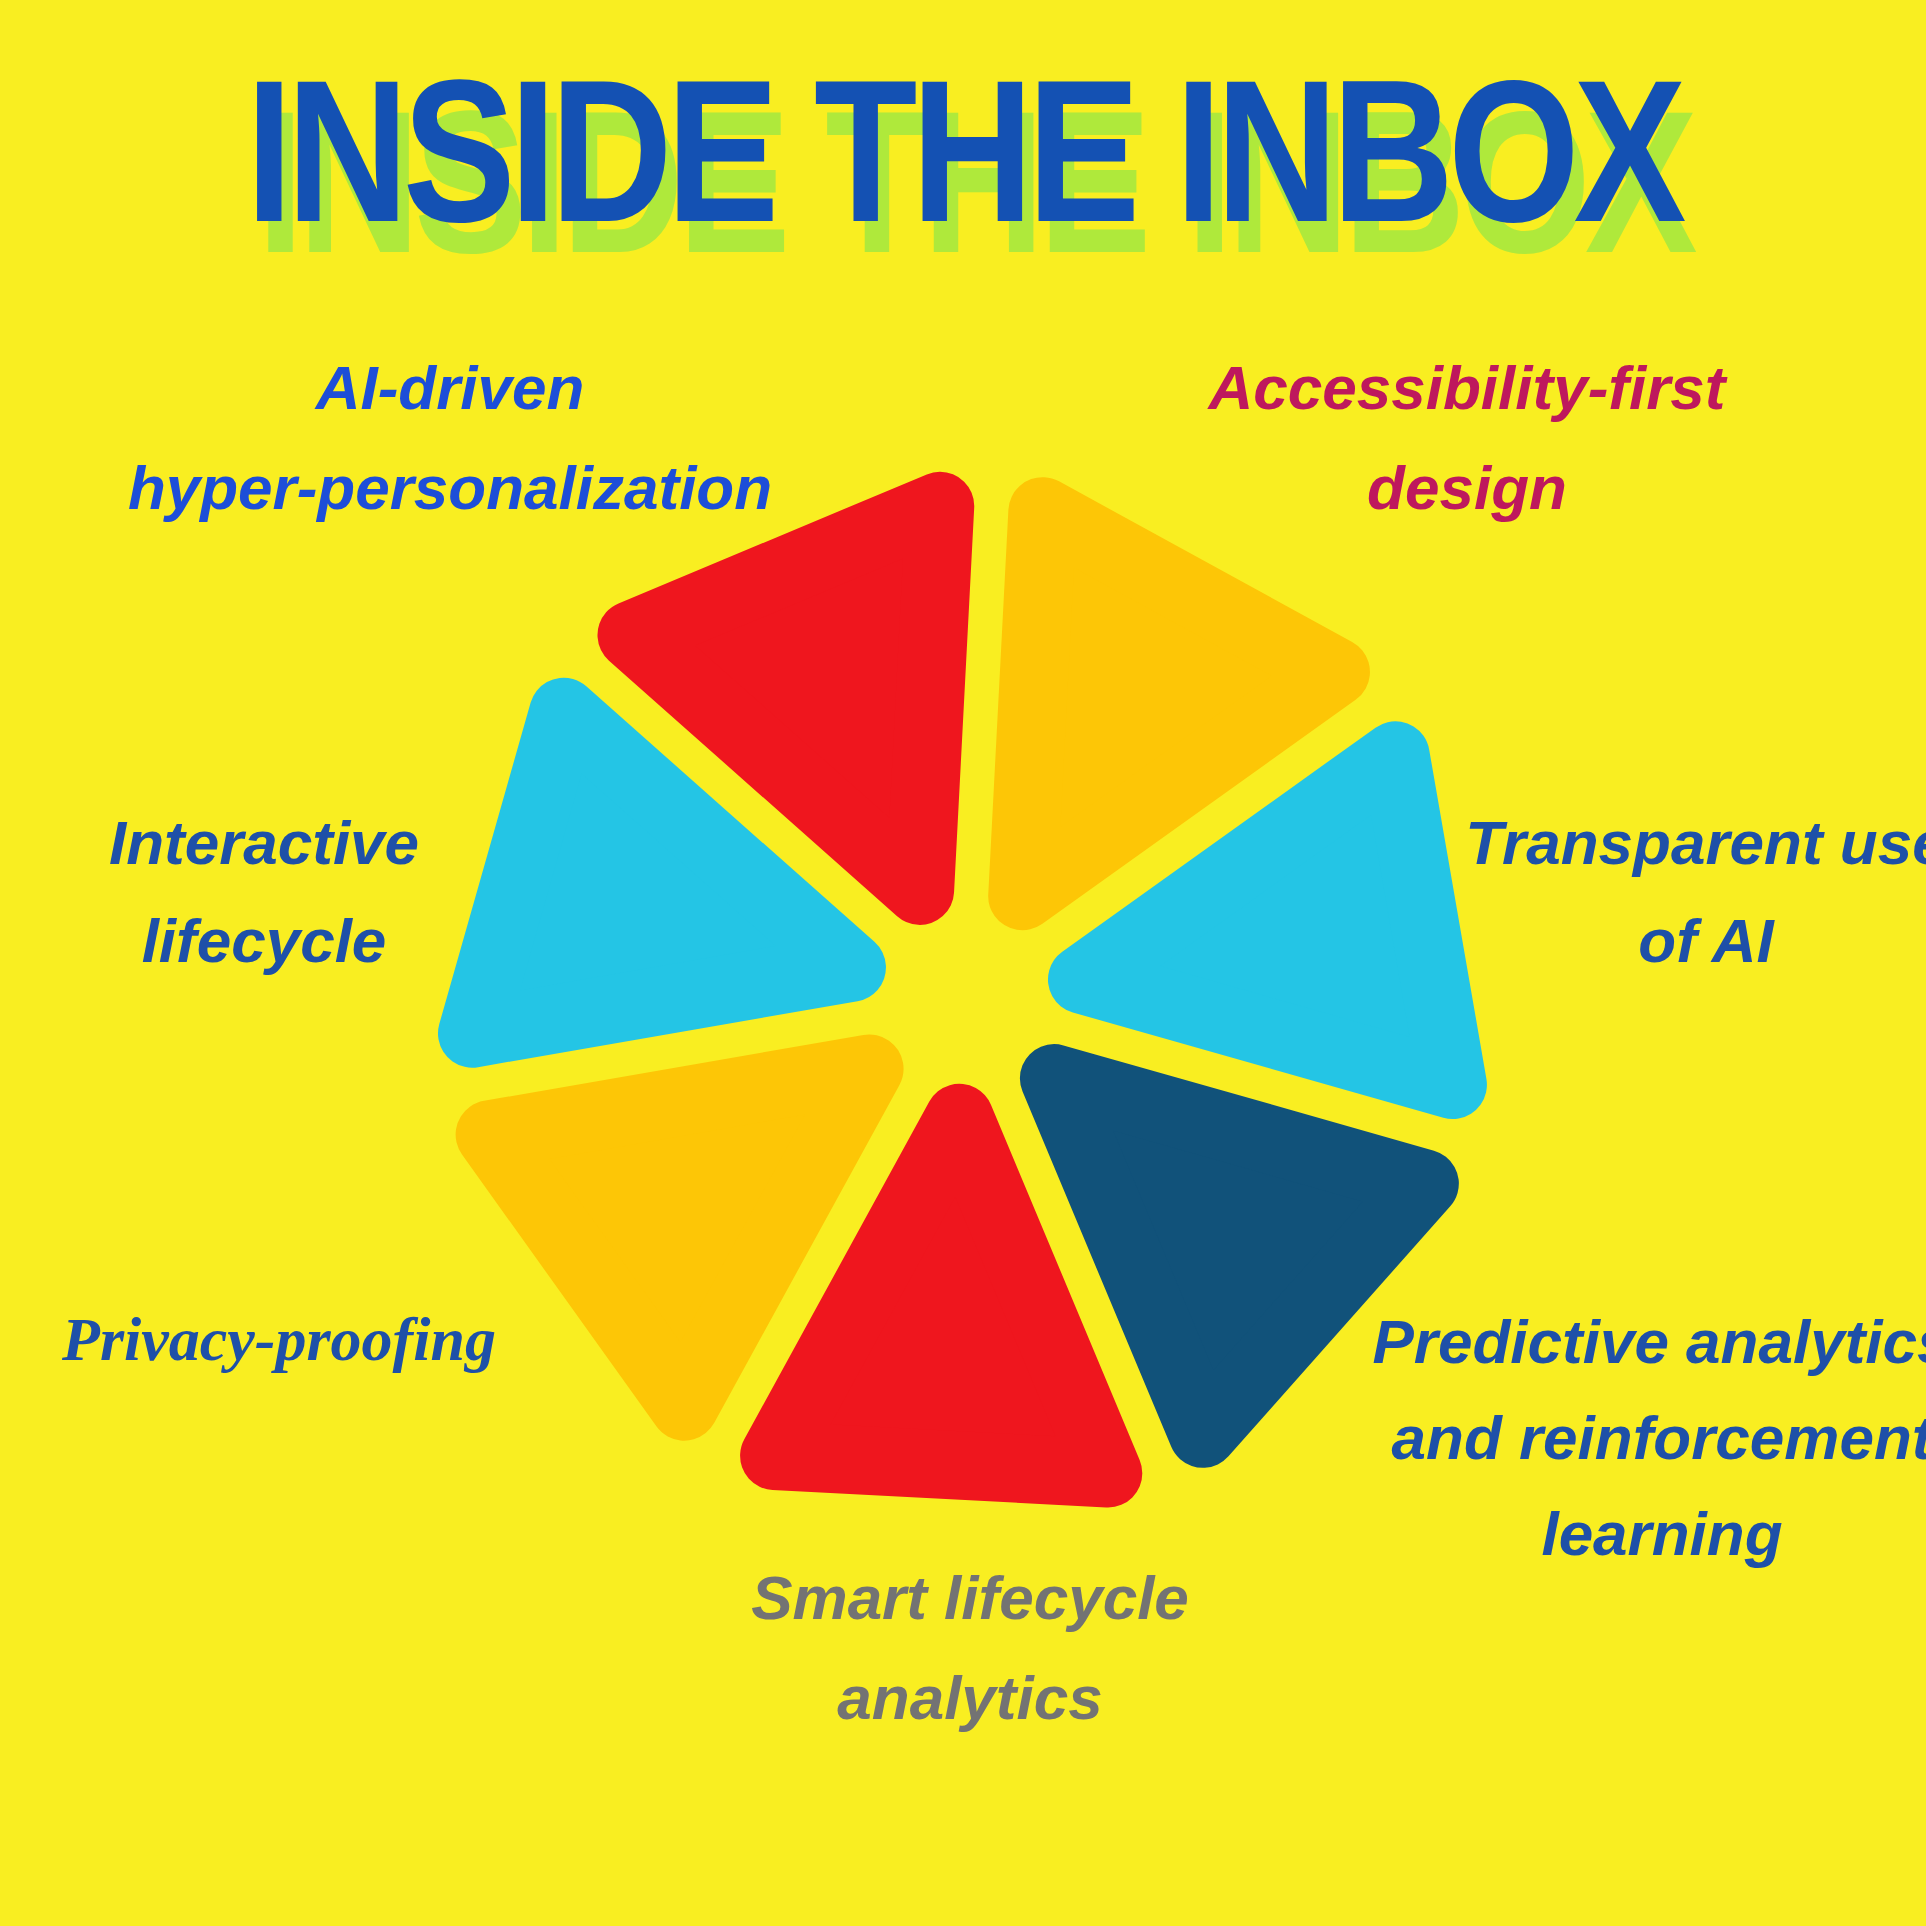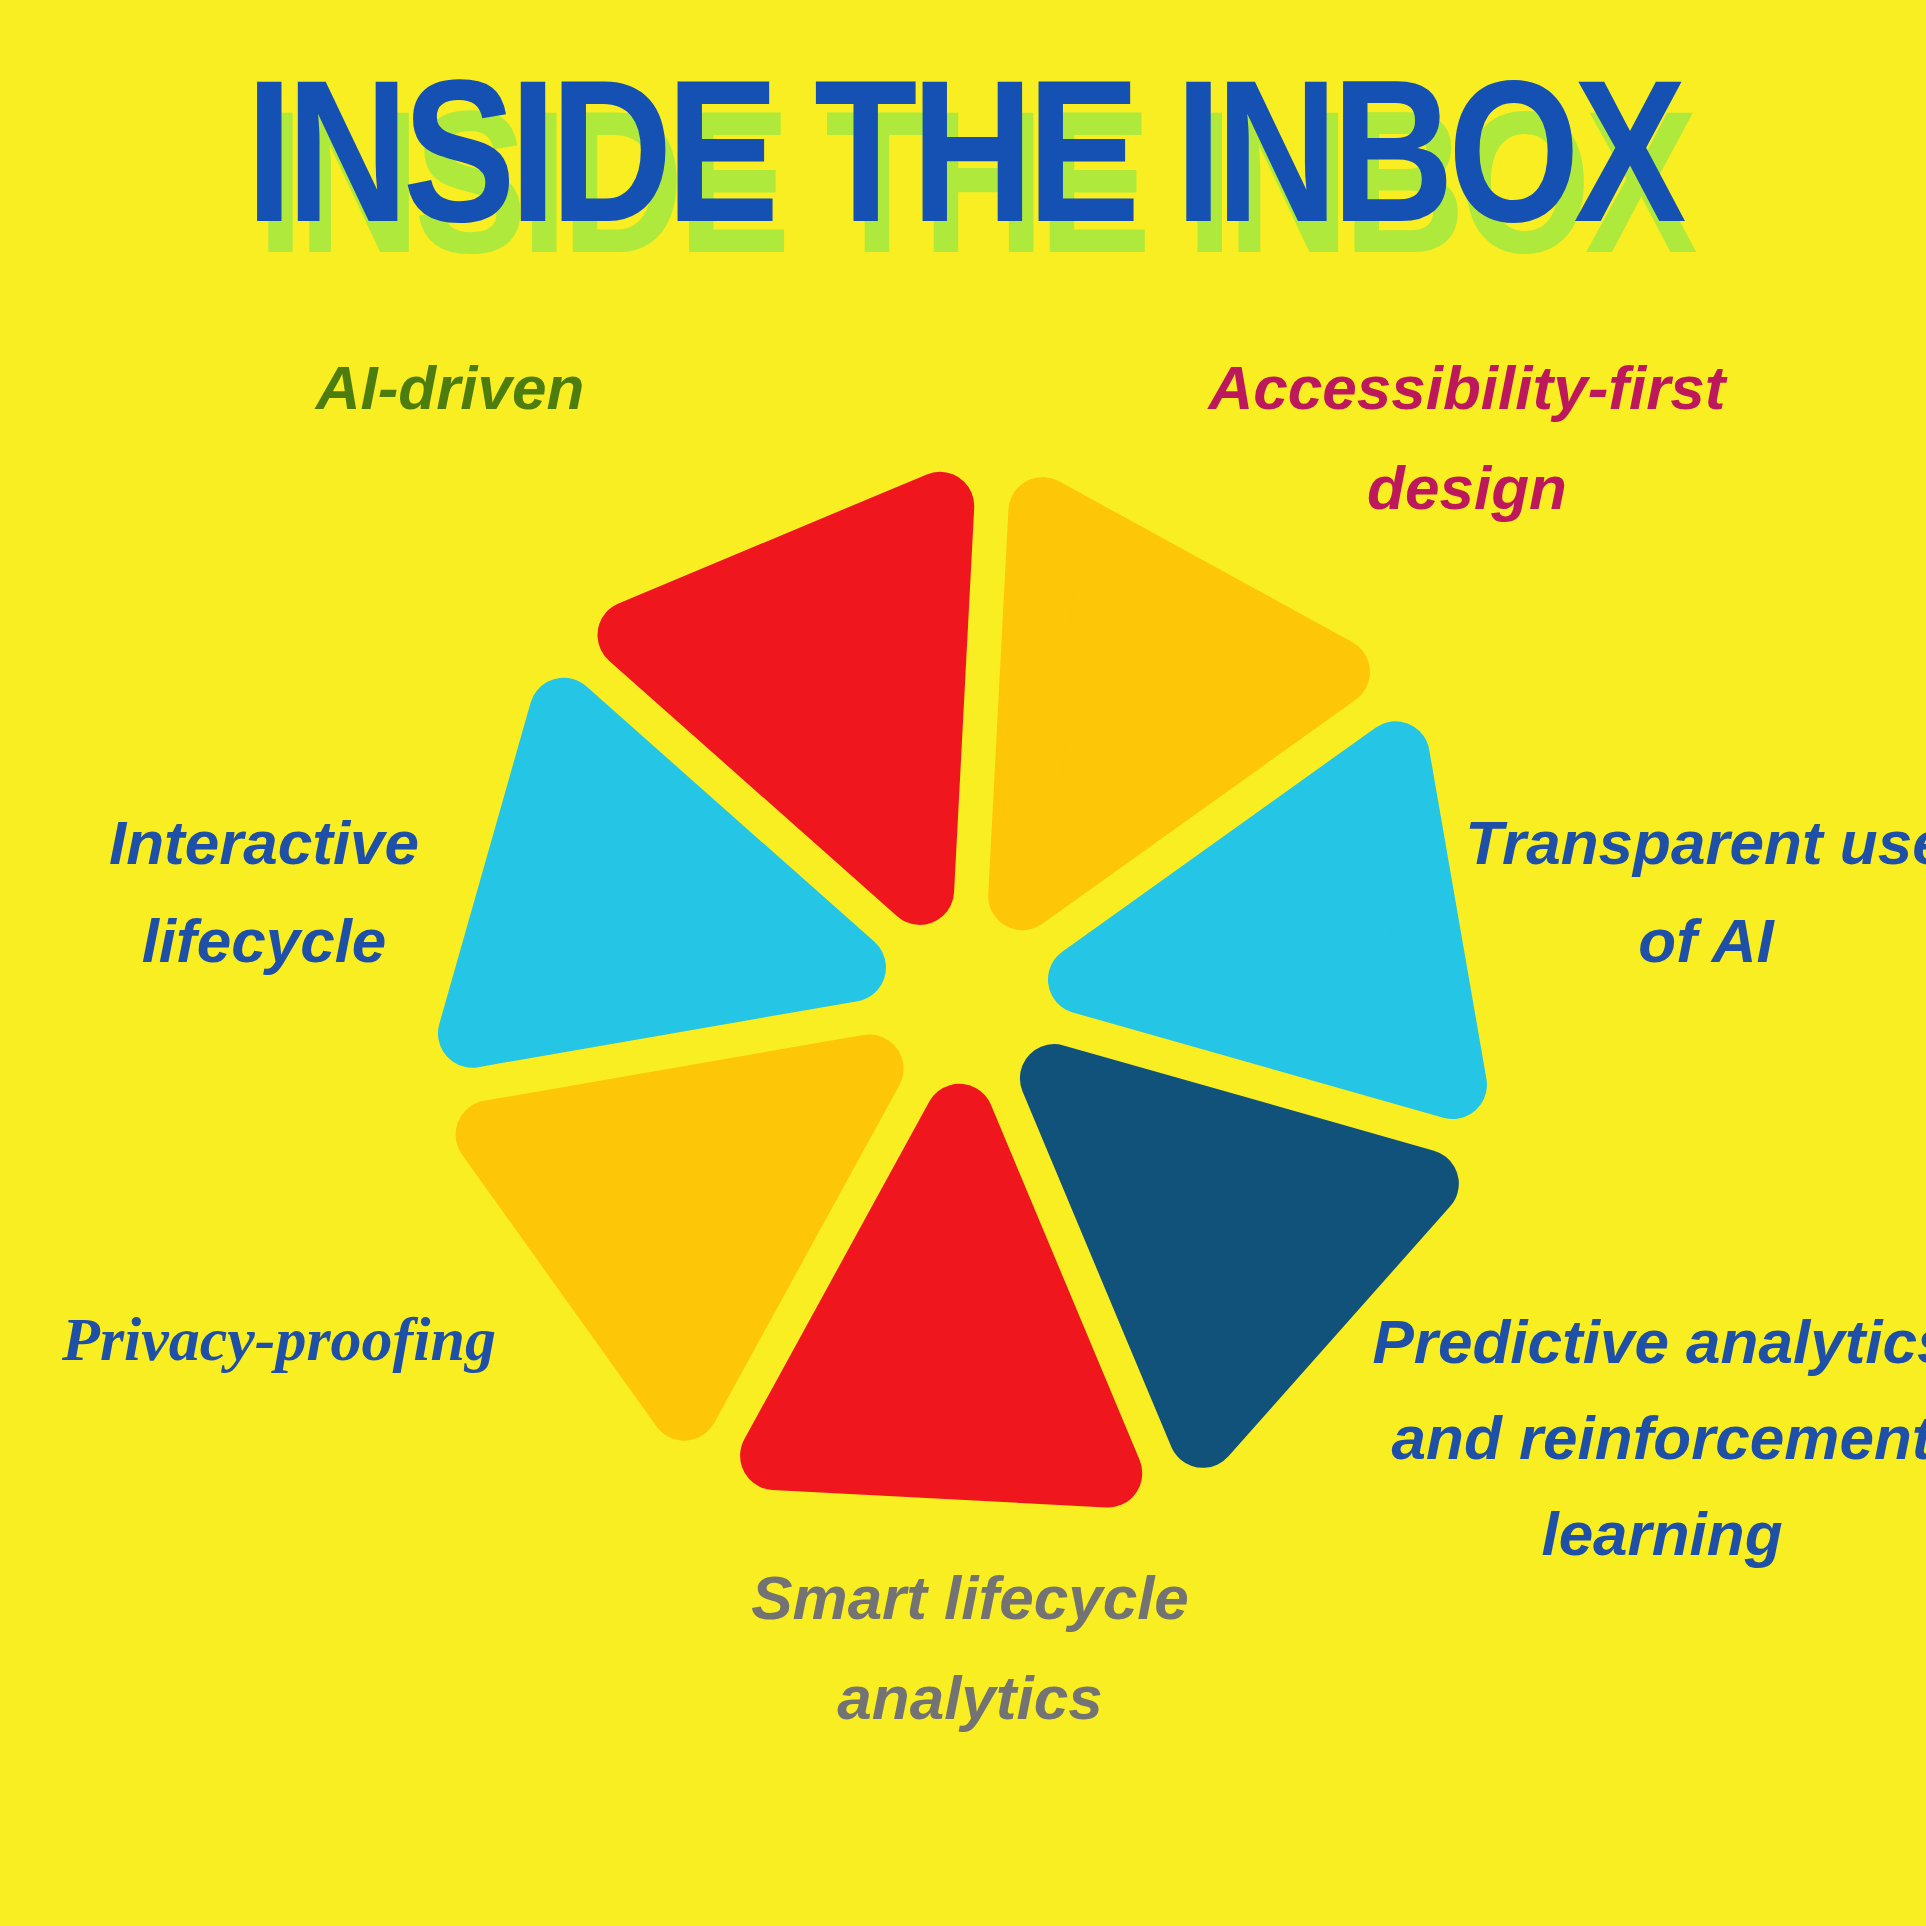--- a/index.html
+++ b/index.html
@@ -62,22 +62,23 @@
   <svg id="wheel" class="wheel-svg" viewBox="0 0 3375 3375">
       <path d="M1611.9 1560.7 L1107.0 1112.8 L1647.2 886.7 Z" fill="#EF161E" stroke="#EF161E" stroke-width="120" stroke-linejoin="round" stroke-linecap="round"></path>
       <path d="M1791.7 1570.1 L1827.0 896.1 L2340.6 1177.5 Z" fill="#FDC606" stroke="#FDC606" stroke-width="120" stroke-linejoin="round" stroke-linecap="round"></path>
       <path d="M1896.4 1716.5 L2445.3 1323.9 L2545.6 1900.9 Z" fill="#24C5E5" stroke="#24C5E5" stroke-width="120" stroke-linejoin="round" stroke-linecap="round"></path>
       <path d="M1847.2 1889.6 L2496.4 2074.0 L2107.8 2512.2 Z" fill="#11527A" stroke="#11527A" stroke-width="120" stroke-linejoin="round" stroke-linecap="round"></path>
       <path d="M1681.1 1959.1 L1941.7 2581.7 L1356.9 2551.0 Z" fill="#EF161E" stroke="#EF161E" stroke-width="120" stroke-linejoin="round" stroke-linecap="round"></path>
       <path d="M1523.3 1872.7 L1199.0 2464.5 L858.4 1988.2 Z" fill="#FDC606" stroke="#FDC606" stroke-width="120" stroke-linejoin="round" stroke-linecap="round"></path>
       <path d="M1492.5 1695.3 L827.5 1810.9 L987.6 1247.5 Z" fill="#24C5E5" stroke="#24C5E5" stroke-width="120" stroke-linejoin="round" stroke-linecap="round"></path>
     </svg>
 
-  <div class="seg-label label-top-left" style="color: #4d7c0f; font-style: italic;">
+  <div class="seg-label label-top-left" style="color: #1d4ed8; font-style: italic;">
     <span>AI-driven</span>
+    <span>hyper-personalization</span>
   </div>
 
   <div class="seg-label label-top" style="color: #be185d;">
     <span>Accessibility-first</span>
     <span>design</span>
   </div>
 
   <div class="seg-label label-right" style="color: rgb(30, 80, 168);">
     <span>Transparent use</span>
     <span>of AI</span>

